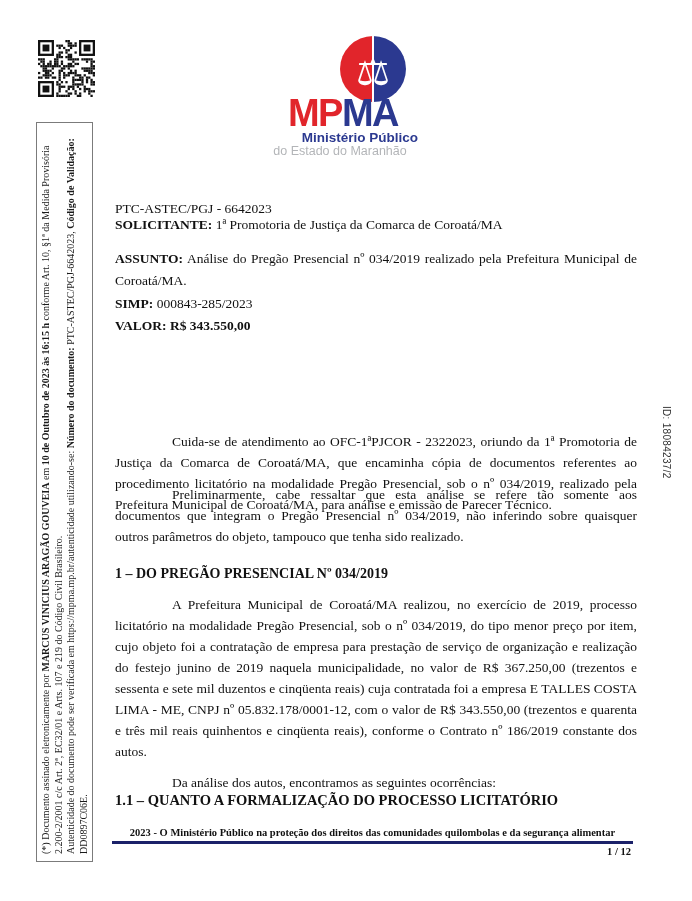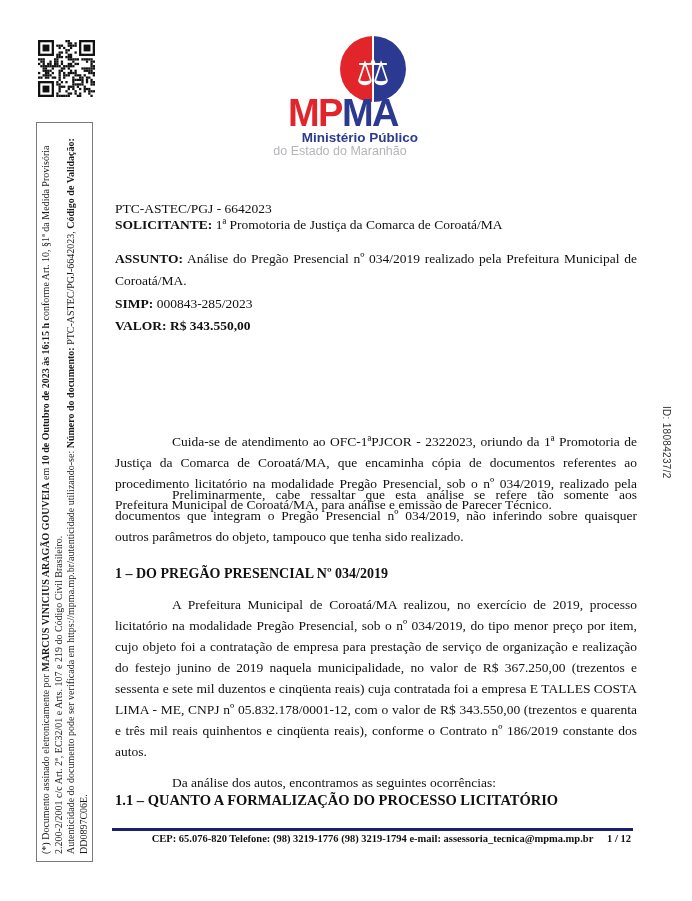--- a/index.html
+++ b/index.html
@@ -326,20 +326,20 @@
 
     <div class="blk para p1">Cuida-se de atendimento ao OFC-1ªPJCOR - 2322023, oriundo da 1ª Promotoria de Justiça da Comarca de Coroatá/MA, que encaminha cópia de documentos referentes ao procedimento licitatório na modalidade Pregão Presencial, sob o nº 034/2019, realizado pela Prefeitura Municipal de Coroatá/MA, para análise e emissão de Parecer Técnico.</div>
     <div class="blk para p2">Preliminarmente, cabe ressaltar que esta análise se refere tão somente aos documentos que integram o Pregão Presencial nº 034/2019, não inferindo sobre quaisquer outros parâmetros do objeto, tampouco que tenha sido realizado.</div>
     <div class="blk h1">1 – DO PREGÃO PRESENCIAL Nº 034/2019</div>
     <div class="blk para p3">A Prefeitura Municipal de Coroatá/MA realizou, no exercício de 2019, processo licitatório na modalidade Pregão Presencial, sob o nº 034/2019, do tipo menor preço por item, cujo objeto foi a contratação de empresa para prestação de serviço de organização e realização do festejo junino de 2019 naquela municipalidade, no valor de R$ 367.250,00 (trezentos e sessenta e sete mil duzentos e cinqüenta reais) cuja contratada foi a empresa E TALLES COSTA LIMA - ME, CNPJ nº 05.832.178/0001-12, com o valor de R$ 343.550,00 (trezentos e quarenta e três mil reais quinhentos e cinqüenta reais), conforme o Contrato nº 186/2019 constante dos autos.</div>
     <div class="blk p4">Da análise dos autos, encontramos as seguintes ocorrências:</div>
     <div class="blk h11">1.1 – QUANTO A FORMALIZAÇÃO DO PROCESSO LICITATÓRIO</div>
   </div>
 
   <div class="footer">
+    <div>2023 - O Ministério Público na proteção dos direitos das comunidades quilombolas e da segurança alimentar</div>
     <div class="frule"></div>
     <div class="fcontact">
-      <span>CEP: 65.076-820 Telefone: (98) 3219-1776 (98) 3219-1794 e-mail: assessoria_tecnica@mpma.mp.br</span>
       <span class="pagenum">1 / 12</span>
     </div>
   </div>
 
 </div>
 
 </body></html>

